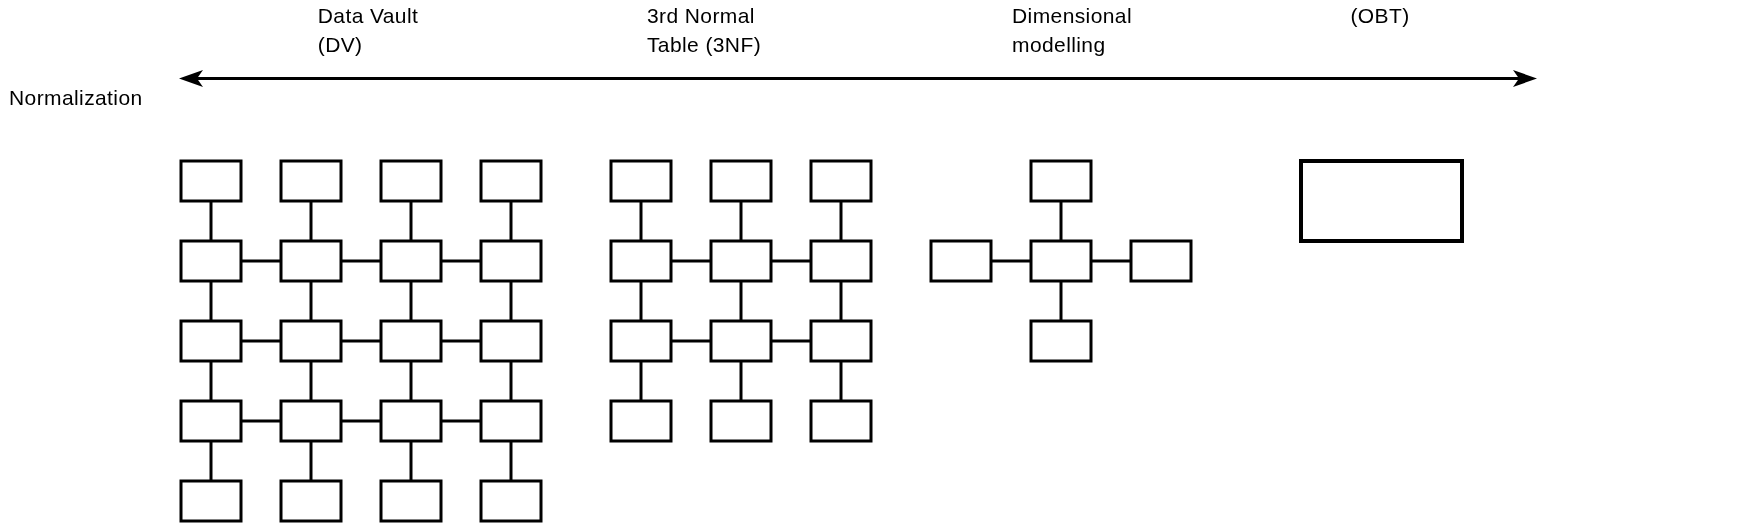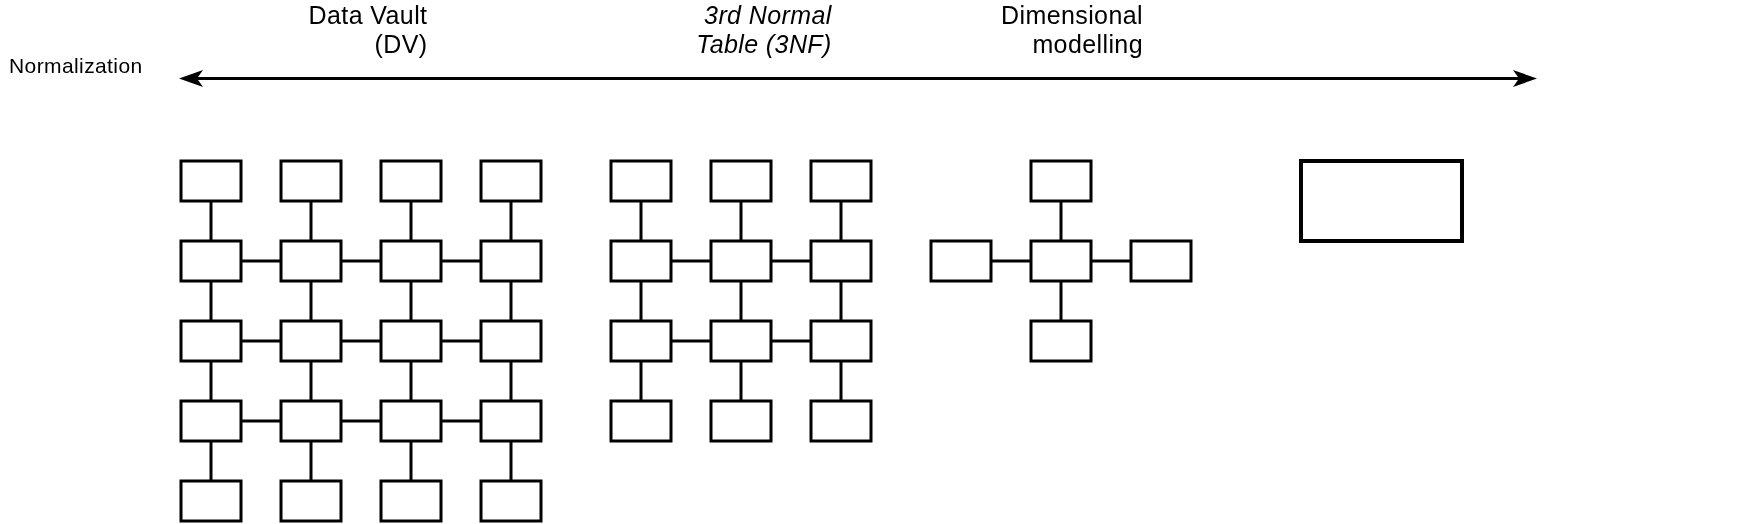--- a/index.html
+++ b/index.html
@@ -18,28 +18,28 @@
   }
   .side-label {
     position: absolute;
     top: 52px;
     height: 28px;
     line-height: 28px;
     font-size: 21px;
     letter-spacing: 0.4px;
     white-space: nowrap;
   }
-  .side-label.left  { left: 9px; }
+  .side-label.left  { left: 9px; margin-top: 32px; }
   .side-label.right { left: 1566px; }
   .top-label {
     position: absolute;
     top: 1px;
     transform: translateX(-50%);
-    text-align: right;
-    font-size: 25px;
+    text-align: left;
+    font-size: 21px;
     line-height: 29px;
     letter-spacing: 0.4px;
     white-space: nowrap;
   }
   svg.diagram-layer {
     position: absolute;
     left: 0;
     top: 0;
   }
 </style>
@@ -135,25 +135,26 @@
     </svg>
 
   <div class="side-label left">Normalization</div>
 
 
   <div id="top-labels">
       <div class="top-label" style="left: 368px;">
         <div>Data Vault</div>
         <div>(DV)</div>
       </div>
-      <div class="top-label" style="left: 764px; font-style: italic;">
+      <div class="top-label" style="left: 704px;">
         <div>3rd Normal</div>
         <div>Table (3NF)</div>
       </div>
       <div class="top-label" style="left: 1072px;">
         <div>Dimensional</div>
         <div>modelling</div>
       </div>
       <div class="top-label" style="left: 1380px;">
+        <div>(OBT)</div>
       </div>
     </div>
 
 </div>
 
 </body></html>

